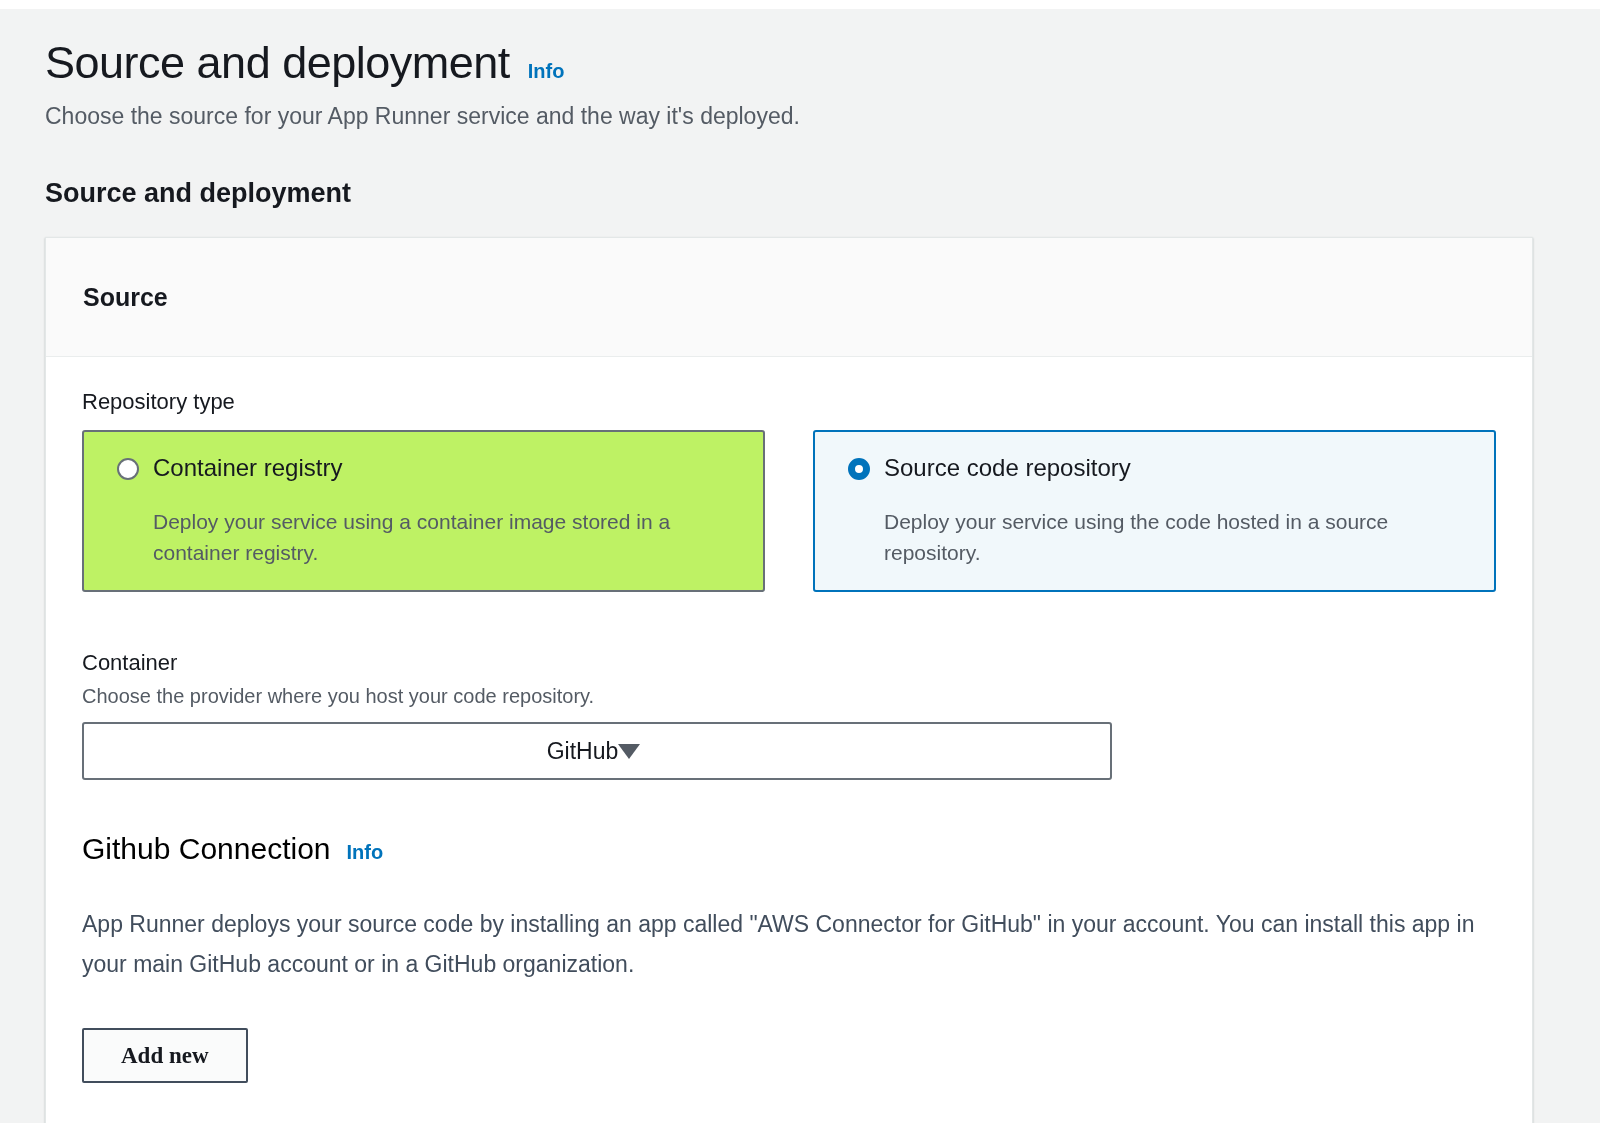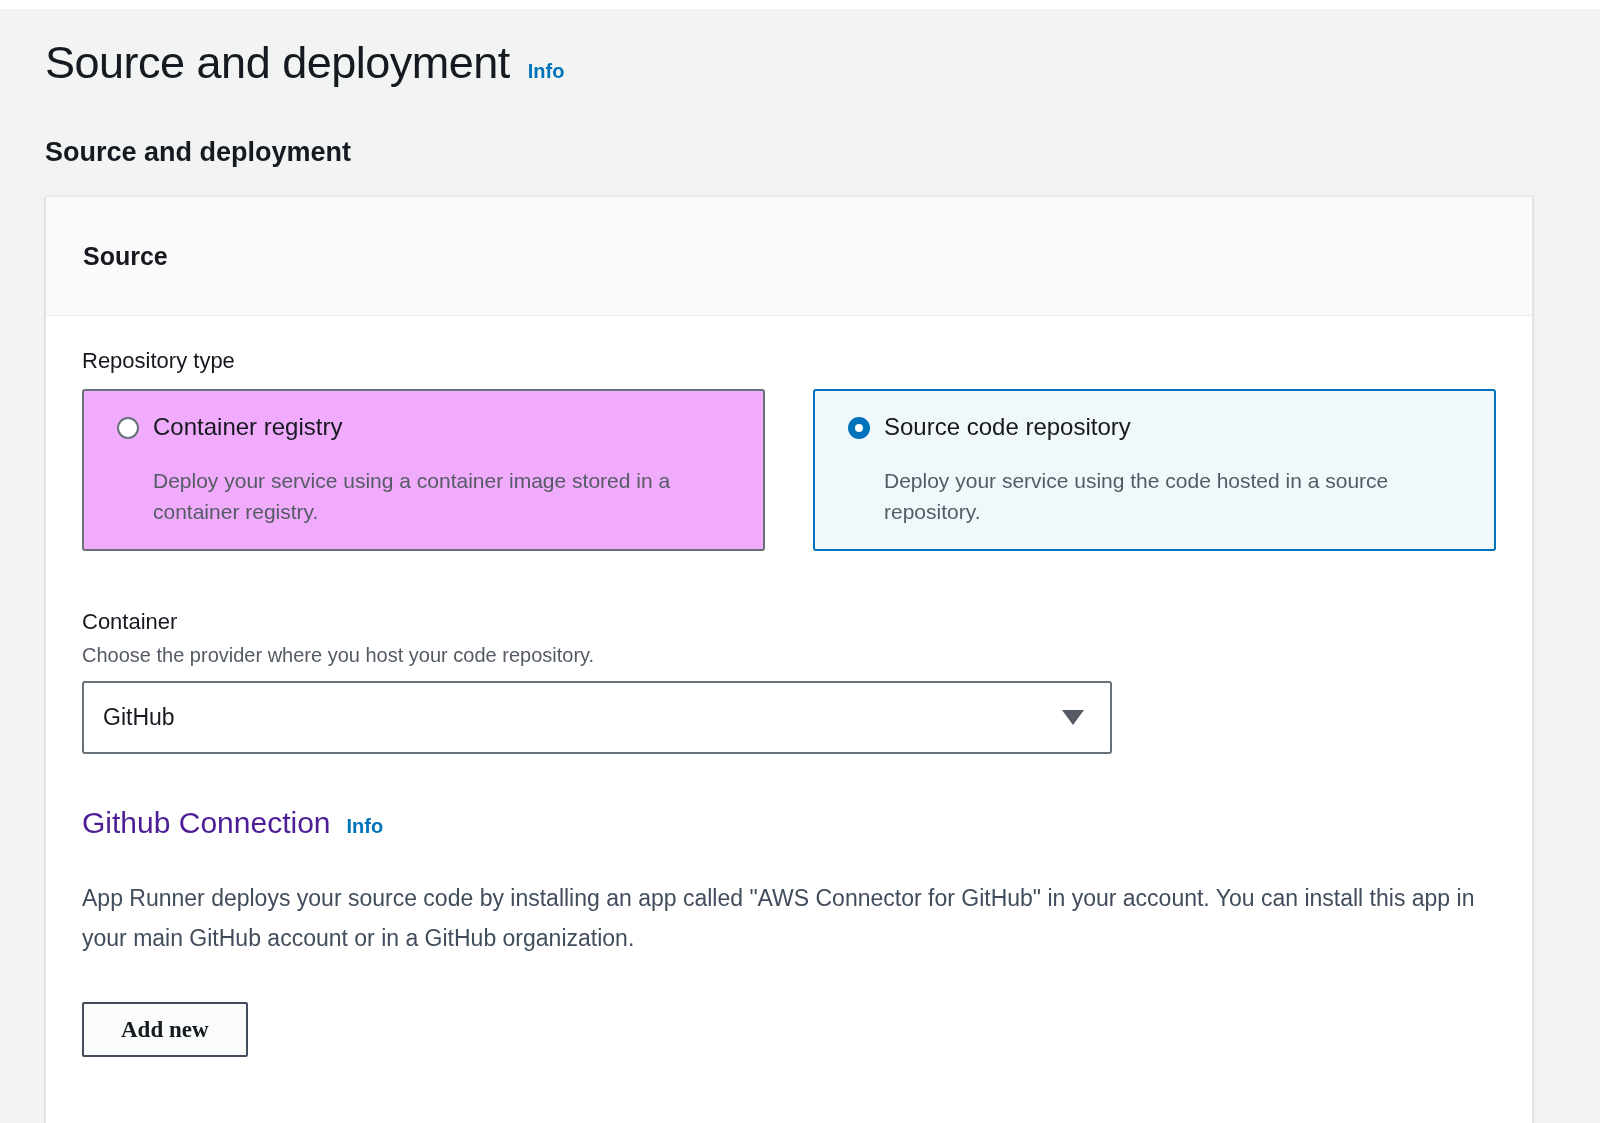--- a/index.html
+++ b/index.html
@@ -60,60 +60,60 @@
 
   .tiles { margin-top: 15px; display: flex; gap: 48px; }
   .tile {
     flex: 1;
     display: flex;
     gap: 14px;
     padding: 22px 20px 22px 33px;
     min-height: 128px;
     border: 2px solid #687078;
     border-radius: 3px;
-    background: #f0abfc;
+    background: #bef264;
     cursor: pointer;
   }
   .tile.selected { border-color: #0073bb; background: #f1f8fb; }
   .radio {
     width: 22px; height: 22px;
     border-radius: 50%;
     border: 2px solid #687078;
     background: #fff;
     flex-shrink: 0;
     margin-top: 4px;
   }
   .radio.checked { border: 7px solid #0073bb; }
   .tile-label { font-size: 24px; color: #16191f; }
   .tile-desc { margin-top: 24px; font-size: 21px; line-height: 31px; color: #545b64; max-width: 560px; }
 
   .provider-label { margin-top: 58px; }
   .select {
     margin-top: 14px;
     width: 1030px;
-    height: 73px;
+    height: 58px;
     border: 2px solid #687078;
     border-radius: 3px;
     background: #ffffff;
     display: flex;
     align-items: center;
-    justify-content: space-between;
+    justify-content: center;
     padding: 0 26px 0 19px;
     cursor: pointer;
   }
   .select-value { font-size: 23px; color: #16191f; }
   .caret {
     width: 0; height: 0;
     border-left: 11px solid transparent;
     border-right: 11px solid transparent;
     border-top: 15px solid #545b64;
   }
 
   .sub-heading-row { margin-top: 52px; display: flex; align-items: baseline; gap: 16px; }
-  .sub-heading { font-size: 30px; font-weight: 400; color: #4c1d95; }
+  .sub-heading { font-size: 30px; font-weight: 400; color: #000000; }
 
   .body-text {
     margin-top: 38px;
     font-size: 23px;
     line-height: 40px;
     color: #414d5c;
     max-width: 1395px;
   }
 
   .btn-secondary {
@@ -134,20 +134,21 @@
 <body>
 
 <div class="top-strip"></div>
 
 <div class="content">
 
   <div class="page-header">
     <h1 class="page-title">Source and deployment</h1>
     <a class="info-link">Info</a>
   </div>
+  <p class="subtitle">Choose the source for your App Runner service and the way it's deployed.</p>
 
   <h2 class="section-heading">Source and deployment</h2>
 
   <div class="card">
     <div class="card-header">
       <h2>Source</h2>
     </div>
     <div class="card-body">
 
       <div class="field-label">Repository type</div>

